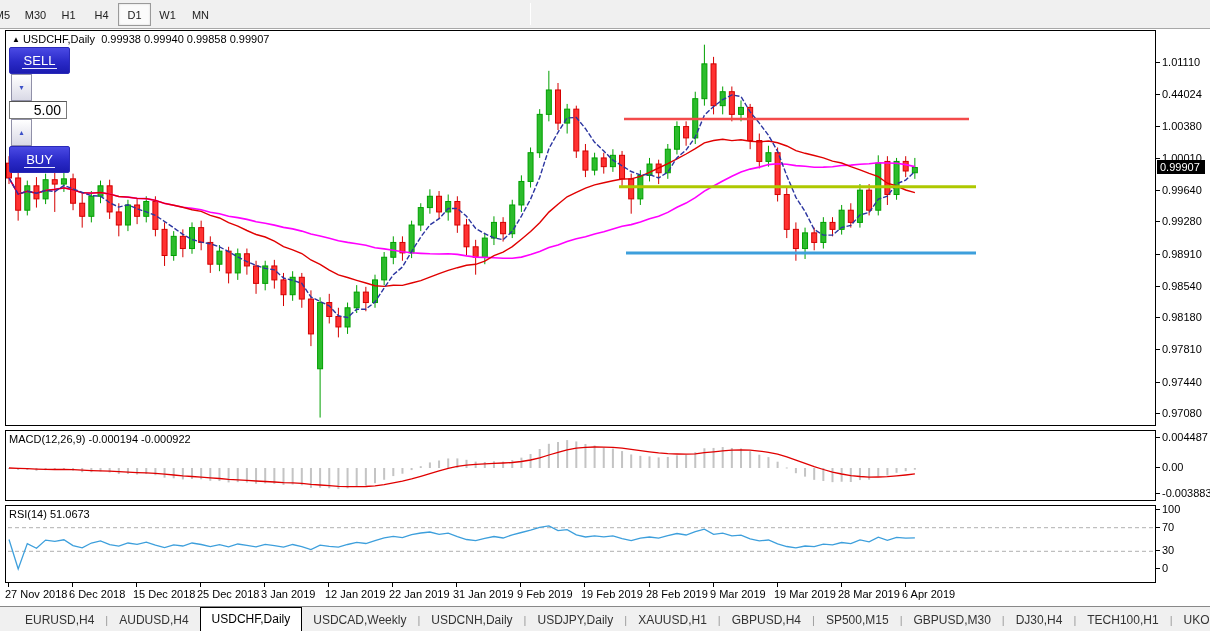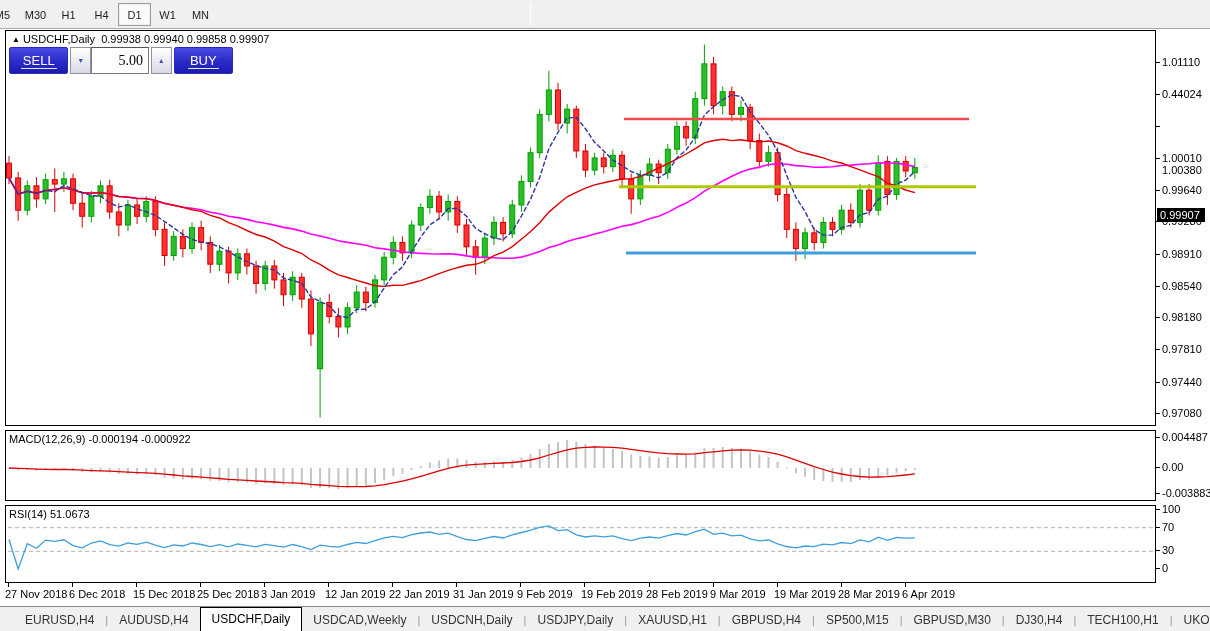--- a/index.html
+++ b/index.html
@@ -25,38 +25,38 @@
   .pane-label { position:absolute; font-size:11px; color:#000; white-space:pre; z-index:5; }
   #main-title { left:12px; top:33px; }
   #macd-label { left:9px; top:433px; }
   #rsi-label  { left:9px; top:508px; }
   .tri-icon { font-size:8px; vertical-align:1px; margin-right:3px; }
 
   
   .scale-label { position:absolute; left:1162px; font-size:11px; color:#000; white-space:nowrap; }
   .scale-dash  { position:absolute; left:1156px; width:4px; height:1px; background:#000; }
   #price-tag { position:absolute; left:1157px; width:48px; height:14px; background:#000;
-    color:#fff; font-size:11px; line-height:14px; padding-left:3px; z-index:6;margin-top:48px; }
+    color:#fff; font-size:11px; line-height:14px; padding-left:3px; z-index:6; }
 
   
   .date-label { position:absolute; top:588px; font-size:11px; color:#000; white-space:nowrap; }
   .date-tick  { position:absolute; top:583px; width:1px; height:4px; background:#000; }
 
   
   #trade-widget { position:absolute; left:9px; top:47px; width:224px; z-index:8; }
-  .tw-row1 { display:flex; height:27px; }
+  .tw-row1 { display:flex; height:27px;flex-direction:column; }
   .tw-btn { width:61px; height:27px; color:#fff; font-size:13px; text-align:center; line-height:26px;
     background:linear-gradient(180deg,#4a4ae4 0%,#2a2ac8 55%,#1b1bb0 100%);
     border:1px solid #2a2ab8; border-radius:2px; cursor:pointer; }
   .tw-btn span { border-bottom:1px solid #e8e8ff; padding:0 2px; }
   .tw-spin { width:21px; height:27px; margin-left:2px; font-size:8px; color:#3c50c8; text-align:center; line-height:25px;
     background:linear-gradient(180deg,#ffffff,#d9d9e6); border:1px solid #9090a8; cursor:pointer; }
   .tw-spin.up { margin-right:2px; }
   .tw-vol { width:58px; height:27px; border:1px solid #7a7a7a; border-top-color:#555; background:#fff;
-    font-size:14px; text-align:right; padding-right:5px; font-family:Liberation Serif, serif; }
+    font-size:14px; text-align:right; padding-right:5px; font-family:Liberation Sans, sans-serif; }
   .tw-row2 { display:flex; margin-top:1px; }
   .big-quote { width:110px; height:44px; color:#fff; text-align:center; cursor:pointer;
     background:linear-gradient(150deg,#5353ee 0%,#2424ca 45%,#0f0fa8 100%);
     border:1px solid #3a3ad8; border-radius:1px; position:relative; }
   .big-quote + .big-quote { margin-left:4px; }
   .bq-small { font-size:13px; font-weight:bold; position:relative; top:16px; }
   .bq-big   { font-size:31px; letter-spacing:-1px; position:relative; top:4px; }
   .bq-sup   { font-size:13px; font-weight:bold; position:relative; top:-6px; }
 
   
@@ -427,21 +427,21 @@
   </div>
 </div>
 
 <div id="price-tag" style="top: 160px;">0.99907</div>
 <div id="scales">
     <div class="scale-dash" style="top: 62px;"></div>
     <div class="scale-label" style="top: 56px;">1.01110</div>
     <div class="scale-dash" style="top: 94px;"></div>
     <div class="scale-label" style="top: 88px;">0.44024</div>
     <div class="scale-dash" style="top: 126px;"></div>
-    <div class="scale-label" style="top: 120px; margin-top: 44px;">1.00380</div>
+    <div class="scale-label" style="top: 120px;">1.00380</div>
     <div class="scale-dash" style="top: 158px;"></div>
     <div class="scale-label" style="top: 152px;">1.00010</div>
     <div class="scale-dash" style="top: 190px;"></div>
     <div class="scale-label" style="top: 184px;">0.99640</div>
     <div class="scale-dash" style="top: 221px;"></div>
     <div class="scale-label" style="top: 215px;">0.99280</div>
     <div class="scale-dash" style="top: 254px;"></div>
     <div class="scale-label" style="top: 248px;">0.98910</div>
     <div class="scale-dash" style="top: 286px;"></div>
     <div class="scale-label" style="top: 280px;">0.98540</div>

